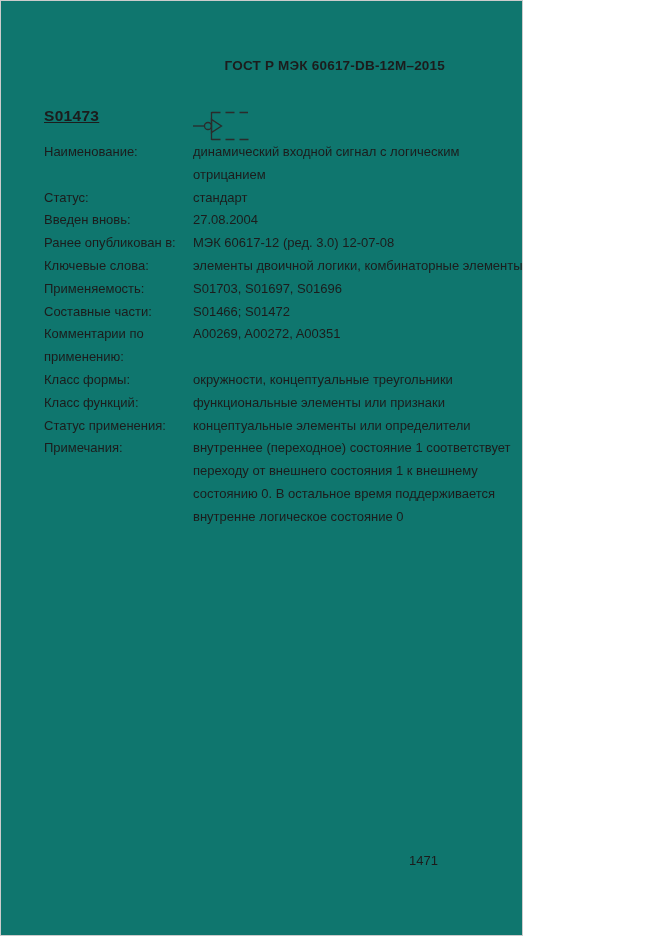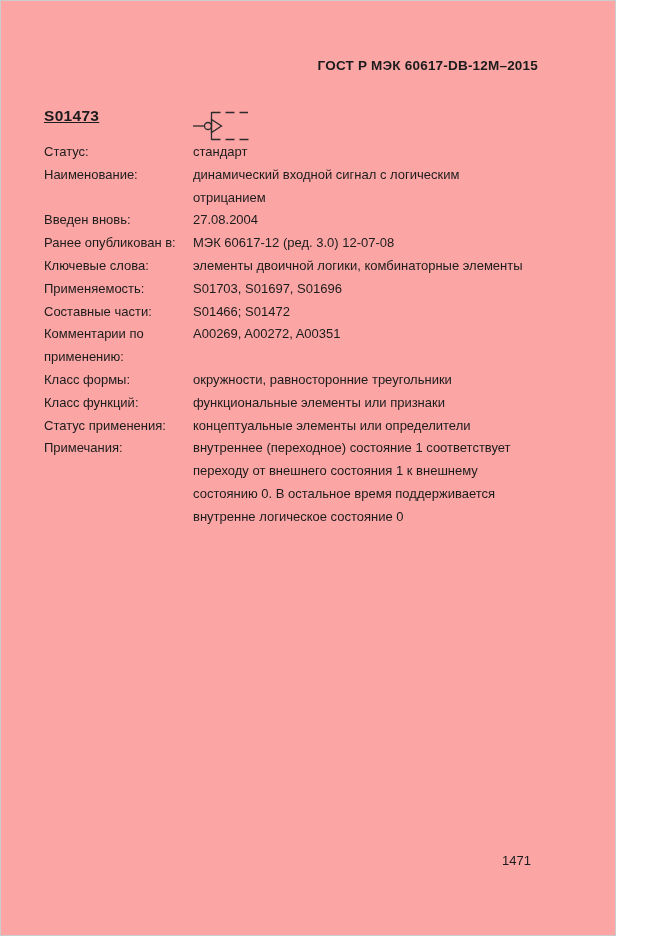--- a/index.html
+++ b/index.html
@@ -1,21 +1,21 @@
 <!DOCTYPE html>
 <html lang="ru"><head>
 <meta charset="utf-8">
 <style>
   * { box-sizing: border-box; }
   html, body { margin: 0; padding: 0; background: #ffffff; }
   .page {
     position: relative;
-    width: 616px;
+    width: 523px;
     height: 936px;
-    background: #fca5a5;
+    background: #0f766e;
     font-family: "Liberation Sans", sans-serif;
     color: #1c1c1c;
     overflow: hidden;
     box-shadow: inset 0 0 0 1px #cccccc;
   }
   .doc-header {
     position: absolute;
     top: 58px;
     right: 78px;
     font-size: 13.5px;
@@ -85,28 +85,28 @@
 
     <polygon points="21.5,19.5 21.5,32.5 31.5,26"></polygon>
 
     <line x1="21.5" y1="12.5" x2="58" y2="12.5" stroke-dasharray="9 5"></line>
 
     <line x1="21.5" y1="39.5" x2="60" y2="39.5" stroke-dasharray="9 5"></line>
   </svg>
 
   <div class="fields">
     <div class="row">
-      <div class="flabel">Статус:</div>
-      <div class="fvalue">стандарт</div>
+      <div class="flabel">Наименование:</div>
+      <div class="fvalue">динамический входной сигнал с логическим
+отрицанием</div>
     </div>
 
     <div class="row">
-      <div class="flabel">Наименование:</div>
-      <div class="fvalue">динамический входной сигнал с логическим
-отрицанием</div>
+      <div class="flabel">Статус:</div>
+      <div class="fvalue">стандарт</div>
     </div>
 
     <div class="row">
       <div class="flabel">Введен вновь:</div>
       <div class="fvalue">27.08.2004</div>
     </div>
 
     <div class="row">
       <div class="flabel">Ранее опубликован в:</div>
       <div class="fvalue">МЭК 60617-12 (ред. 3.0) 12-07-08</div>
@@ -128,21 +128,21 @@
     </div>
 
     <div class="row">
       <div class="flabel">Комментарии по
 применению:</div>
       <div class="fvalue">A00269, A00272, A00351</div>
     </div>
 
     <div class="row">
       <div class="flabel">Класс формы:</div>
-      <div class="fvalue">окружности, равносторонние треугольники</div>
+      <div class="fvalue">окружности, концептуальные треугольники</div>
     </div>
 
     <div class="row">
       <div class="flabel">Класс функций:</div>
       <div class="fvalue">функциональные элементы или признаки</div>
     </div>
 
     <div class="row">
       <div class="flabel">Статус применения:</div>
       <div class="fvalue">концептуальные элементы или определители</div>

